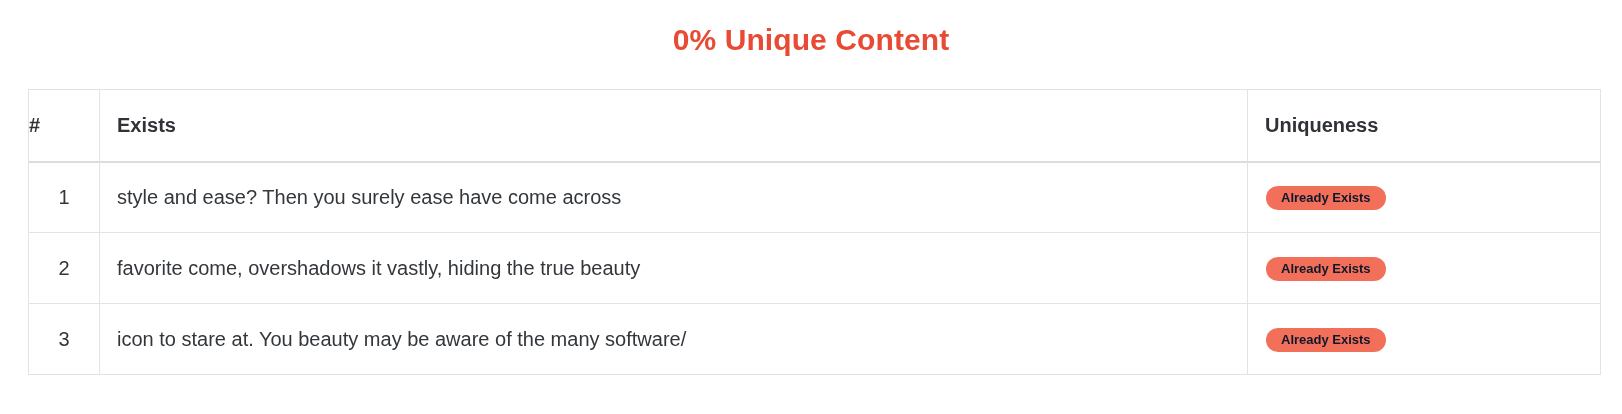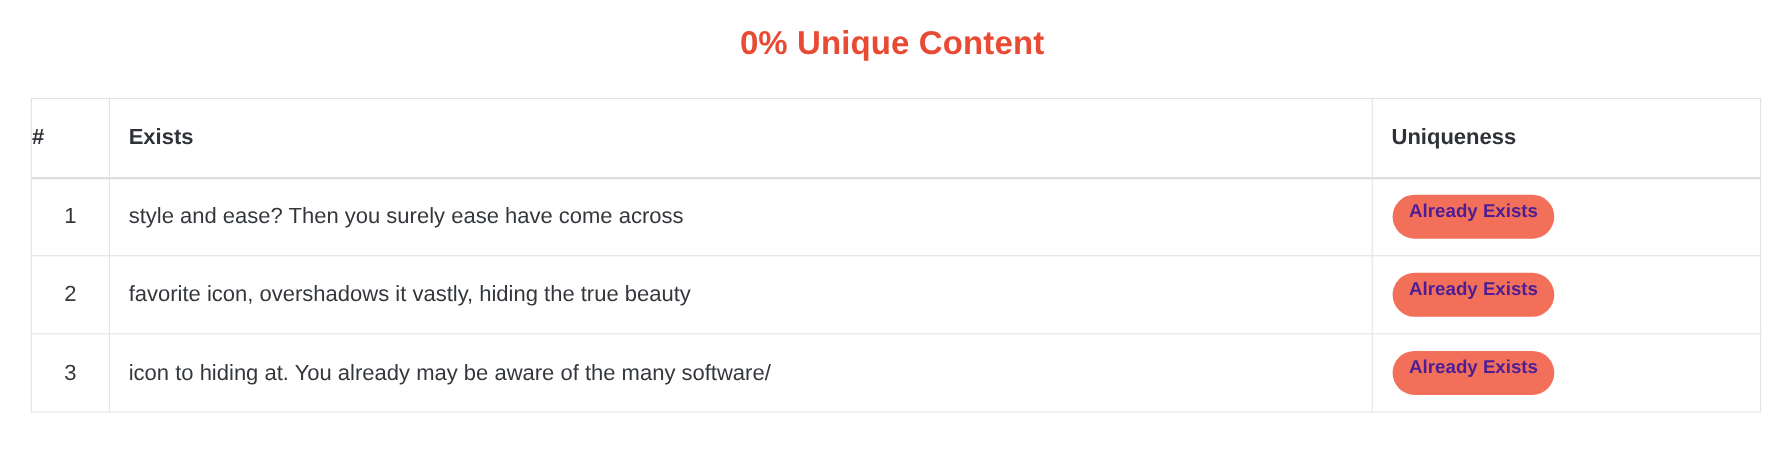--- a/index.html
+++ b/index.html
@@ -83,25 +83,25 @@
     padding: 0;
     font-size: 20px;
     color: #33373b;
   }
   td.cell-str { padding-left: 17px; white-space: nowrap; overflow: hidden; }
   td.cell-uniq { padding-left: 18px; }
 
   .badge {
     display: inline-block;
     background: #f2705a;
-    color: #4c1d95;
-    font-size: 17px;
+    color: #0f172a;
+    font-size: 13px;
     font-weight: bold;
     border-radius: 999px;
-    padding: 5px 15px 15px 15px;
+    padding: 5px 15px 4px 15px;
     line-height: 1.15;
     white-space: nowrap;
     user-select: none;
   }
 </style>
 </head>
 <body>
 
 <div class="page">
 
@@ -126,29 +126,29 @@
         <tr>
           <td class="cell-num">1</td>
           <td class="cell-str">style and ease? Then you surely ease have come across</td>
           <td class="cell-uniq">
             <span class="badge">Already Exists</span>
           </td>
         </tr>
 
         <tr>
           <td class="cell-num">2</td>
-          <td class="cell-str">favorite icon, overshadows it vastly, hiding the true beauty</td>
+          <td class="cell-str">favorite come, overshadows it vastly, hiding the true beauty</td>
           <td class="cell-uniq">
             <span class="badge">Already Exists</span>
           </td>
         </tr>
 
         <tr>
           <td class="cell-num">3</td>
-          <td class="cell-str">icon to hiding at. You already may be aware of the many software/</td>
+          <td class="cell-str">icon to stare at. You beauty may be aware of the many software/</td>
           <td class="cell-uniq">
             <span class="badge">Already Exists</span>
           </td>
         </tr>
 
       </tbody>
     </table>
   </div>
 
 </div>

